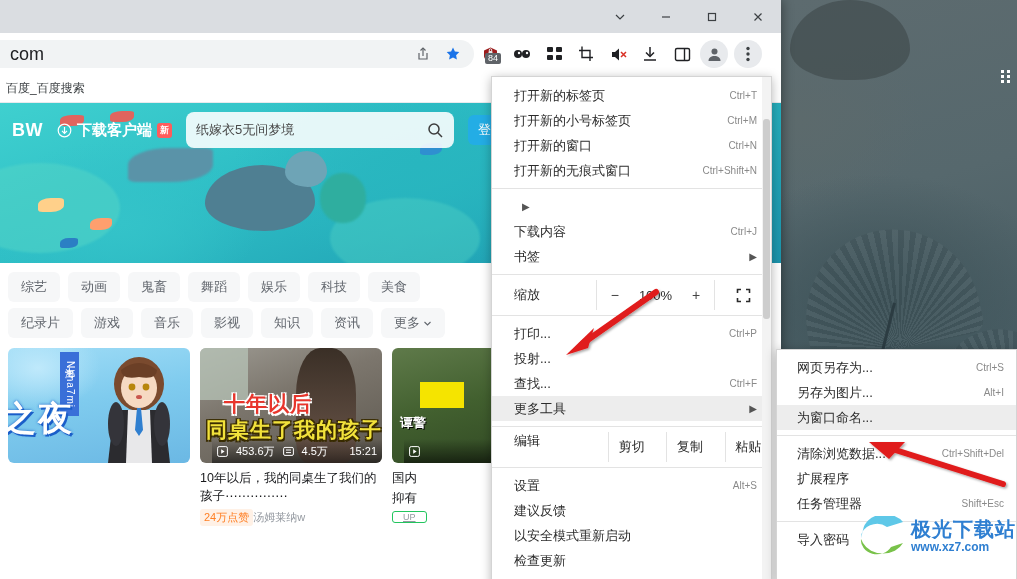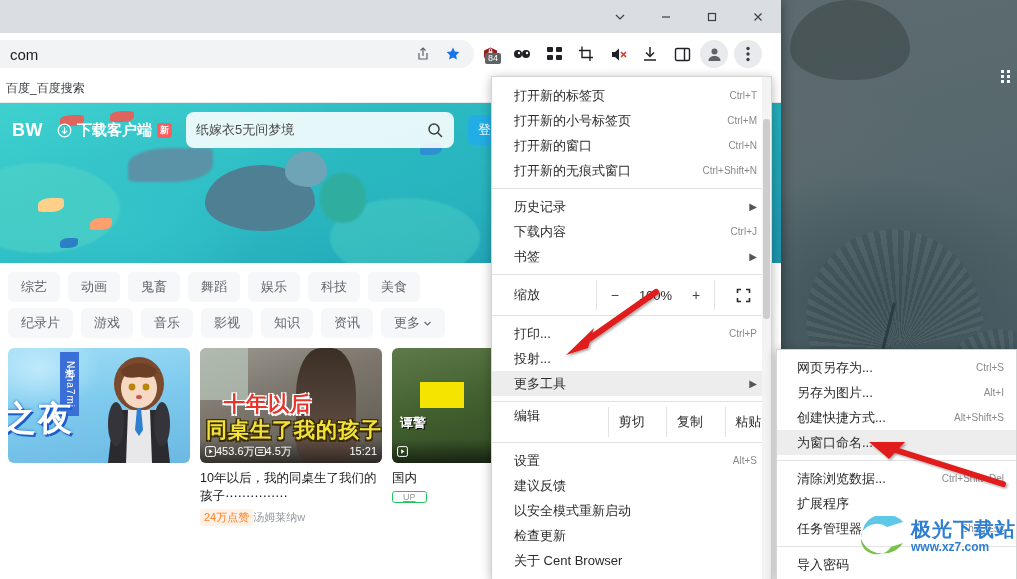--- a/index.html
+++ b/index.html
@@ -56,21 +56,21 @@
     height: 42px; background: #fff; display: flex; align-items: center;
     padding: 0 6px 0 0; position: relative;
   }
   #omnibox-tail {
     flex: 1; height: 28px; margin-left: 0;
     background: #f1f3f4; border-radius: 0 14px 14px 0;
     display: flex; align-items: center; padding-right: 6px;
     max-width: 474px;
   }
   #url-text {
-    flex: 1; font-size: 15px; color: #202124; padding-left: 10px; white-space: nowrap;
+    flex: 1; font-size: 18px; color: #202124; padding-left: 10px; white-space: nowrap;
   }
   .ombtn { width: 30px; height: 28px; display:flex; align-items:center; justify-content:center; }
   .tbicon {
     width: 28px; height: 28px; margin: 0 2px;
     display: flex; align-items: center; justify-content: center;
     position: relative;
   }
   .tbicon svg { display: block; }
   .ext-badge {
     position: absolute; left: 9px; top: 13px;
@@ -133,22 +133,22 @@
     border-radius: 6px; padding: 6px 13px; white-space: nowrap;
   }
   .cat.more { display:flex; align-items:center; gap:3px; }
 
   #cards { display: flex; gap: 10px; padding: 6px 8px; }
   .card { width: 182px; }
   .thumb {
     width: 182px; height: 115px; border-radius: 6px; position: relative; overflow: hidden;
   }
   .thumb .meta {
-    position:absolute; left:0; right:0; bottom:0; height:24px;
-    display:flex; align-items:center; gap:0; padding: 0 5px;
+    position:absolute; left:12px; right:0; bottom:0; height:24px;
+    display:flex; align-items:center; gap:8px; padding: 0 5px;
     color:#fff; font-size:11px;
     background: linear-gradient(transparent, rgba(0,0,0,.55));
   }
   .thumb .meta .dur { margin-left:auto; }
   .card-title { font-size: 12.5px; line-height: 1.45; color: #18191c; margin-top: 6px; }
   .card-sub { margin-top: 4px; display:flex; align-items:center; font-size:11px; color:#9499a0; }
   .like-tag { background:#fff1e6; color:#ff7f24; border-radius:3px; padding:1px 4px; font-size:11px; }
   .up-chip { border:1px solid #22c55e; border-radius:3px; padding:0 10px; font-size:9px; color:#9499a0;text-decoration:underline; }
 
   
@@ -518,20 +518,21 @@
           <div class="ybox"></div>
           <div class="nm">谭警</div>
           <div class="meta">
             <svg width="11" height="11" viewBox="0 0 11 11">
               <rect x=".6" y=".6" width="9.8" height="9.8" rx="1.6" stroke="#fff" stroke-width="1" fill="none"></rect>
               <path d="M4.2 3.2 L7.6 5.5 L4.2 7.8 Z" fill="#fff"></path>
             </svg>
           </div>
         </div>
         <div class="card-title">国内</div>
+        <div class="card-title" style="margin-top:2px;">抑有</div>
         <div class="card-sub">
           <span class="up-chip">UP</span>
         </div>
       </div>
 
     </div>
   </div>
 </div>
 
 <div id="menu">
@@ -549,21 +550,20 @@
     <span class="acc">Ctrl+N</span>
   </div>
   <div class="mi">
     <span class="lbl">打开新的无痕式窗口</span>
     <span class="acc">Ctrl+Shift+N</span>
   </div>
 
   <div class="msep"></div>
 
   <div class="mi">
-    <span class="lbl">历史记录</span>
     <span class="arrow">▶</span>
   </div>
   <div class="mi">
     <span class="lbl">下载内容</span>
     <span class="acc">Ctrl+J</span>
   </div>
   <div class="mi">
     <span class="lbl">书签</span>
     <span class="arrow">▶</span>
   </div>
@@ -590,20 +590,24 @@
   <div class="msep"></div>
 
   <div class="mi">
     <span class="lbl">打印...</span>
     <span class="acc">Ctrl+P</span>
   </div>
   <div class="mi">
     <span class="lbl">投射...</span>
     <span class="acc"></span>
   </div>
+  <div class="mi">
+    <span class="lbl">查找...</span>
+    <span class="acc">Ctrl+F</span>
+  </div>
   <div class="mi selected">
     <span class="lbl">更多工具</span>
     <span class="arrow">▶</span>
   </div>
 
   <div class="msep"></div>
 
   <div id="edit-row">
     <span class="elabel">编辑</span>
     <span class="ebtn">剪切</span>
@@ -636,24 +640,20 @@
 </div>
 
 <div id="submenu">
   <div class="mi">
     <span class="lbl">网页另存为...</span>
     <span class="acc">Ctrl+S</span>
   </div>
   <div class="mi">
     <span class="lbl">另存为图片...</span>
     <span class="acc">Alt+I</span>
-  </div>
-  <div class="mi">
-    <span class="lbl">创建快捷方式...</span>
-    <span class="acc">Alt+Shift+S</span>
   </div>
   <div class="mi selected">
     <span class="lbl">为窗口命名...</span>
     <span class="acc"></span>
   </div>
 
   <div class="msep"></div>
 
   <div class="mi">
     <span class="lbl">清除浏览数据...</span>

